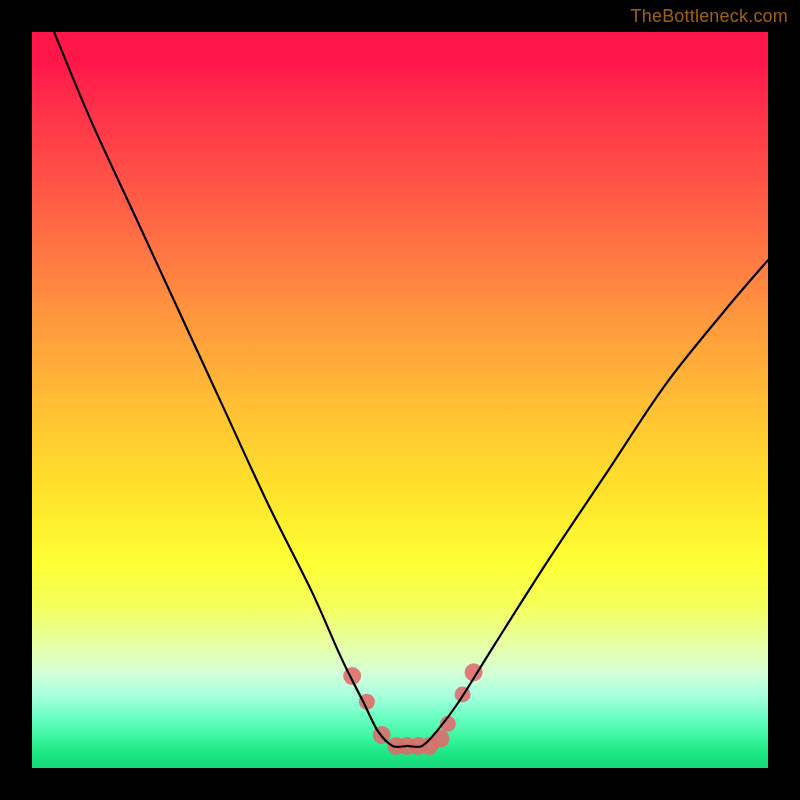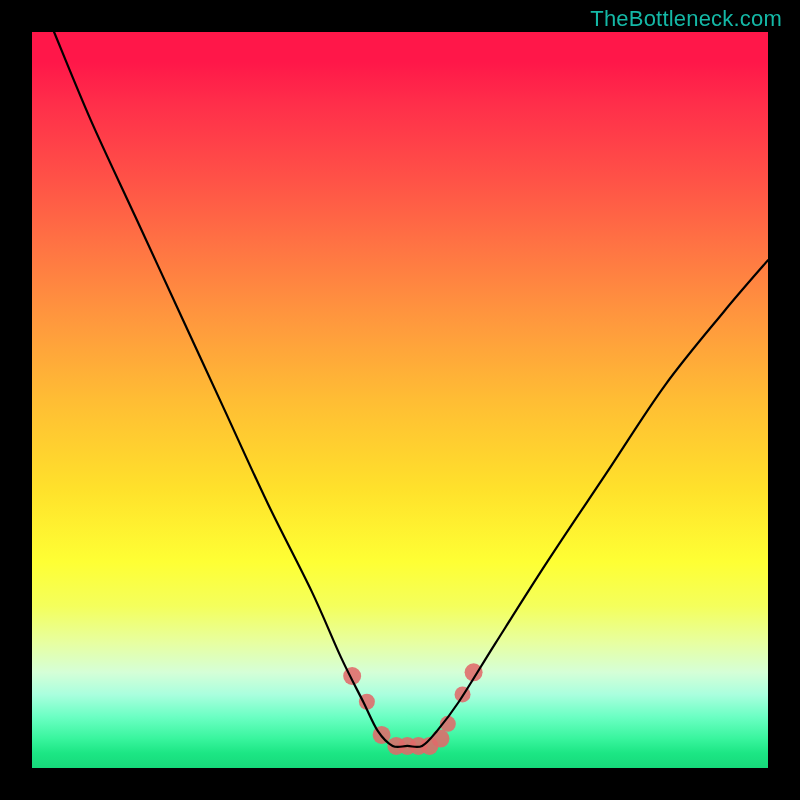--- a/index.html
+++ b/index.html
@@ -47,23 +47,23 @@
   .curve-svg {
     position: absolute;
     left: 0;
     top: 0;
     width: 736px;
     height: 736px;
   }
   .watermark {
     position: absolute;
     top: 6px;
-    right: 18px;
-    color: #14b8a6;
-    font-size: 22px;
+    right: 12px;
+    color: #a16207;
+    font-size: 18px;
     font-weight: 500;
     letter-spacing: 0.2px;
   }
 </style>
 </head>
 <body>
 
 <div class="canvas">
 
   <div class="plot-area">

